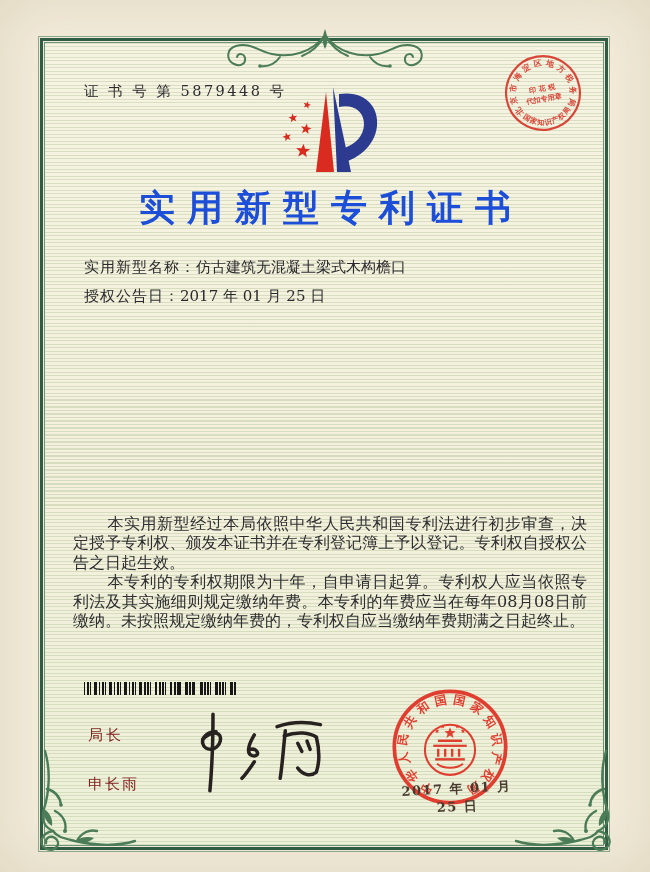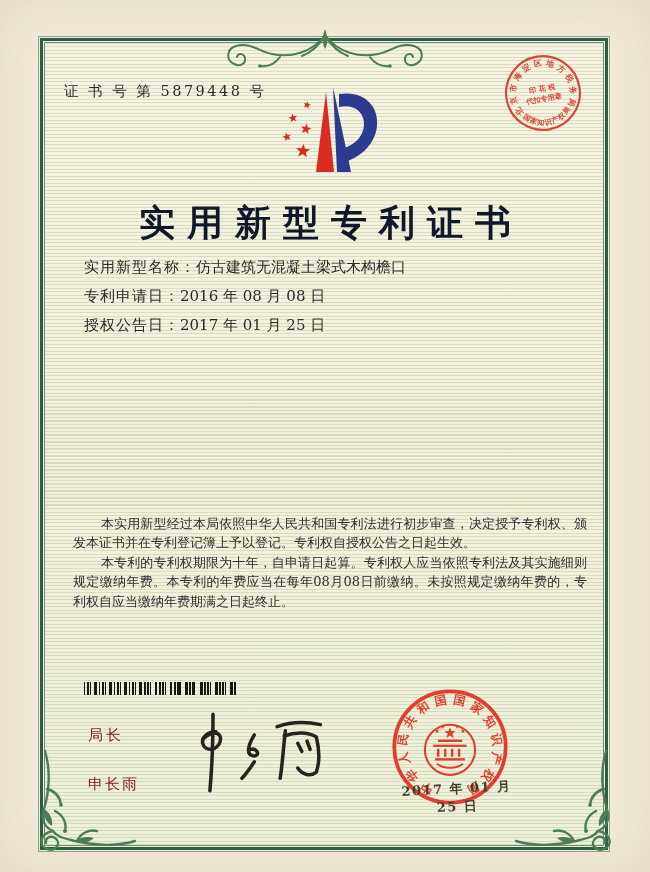--- a/index.html
+++ b/index.html
@@ -13,31 +13,31 @@
   .frame-inner{width:100%;height:100%;border:1px solid #6c9377;box-sizing:border-box;
     background:
       repeating-linear-gradient(0deg, rgba(146,178,120,.30) 0 1px, rgba(0,0,0,0) 1px 3.5px),
       linear-gradient(180deg,#f7f3e2 0%,#f4f0dd 55%,#eef0d9 100%);}
   
   .orn{position:absolute;pointer-events:none;}
   #orn-top{left:220px;top:27px;}
   #orn-bl{left:33px;top:749px;}
   #orn-br{left:514px;top:749px;transform:scaleX(-1);}
   
-  .cert-no{position:absolute;left:64px;top:82px;font-size:14.5px;letter-spacing:2.5px;color:#2b2b2d;}
+  .cert-no{position:absolute;left:84px;top:82px;font-size:14.5px;letter-spacing:2.5px;color:#2b2b2d;}
   .logo{position:absolute;left:276px;top:84px;}
   .tax-stamp{position:absolute;left:502px;top:52px;transform:rotate(-10deg);opacity:.92;}
-  .title{position:absolute;left:0;top:199px;width:650px;text-align:center;
-         font-size:36px;font-weight:600;letter-spacing:12px;text-indent:12px;color:#0f172a;}
+  .title{position:absolute;left:0;top:184px;width:650px;text-align:center;
+         font-size:36px;font-weight:600;letter-spacing:12px;text-indent:12px;color:#1d4ed8;}
   
   .fields{position:absolute;left:84px;top:258px;width:480px;}
   .field-row{height:29px;font-size:15px;color:#2a2a2c;}
   .field-row .lab{letter-spacing:1px;}
   
-  .paras{position:absolute;left:73px;top:514px;width:514px;font-size:13px;
+  .paras{position:absolute;left:73px;top:514px;width:514px;font-size:16px;
          line-height:19.4px;color:#2e2e30;text-align:justify;}
   .paras p{margin:0;text-indent:2.15em;}
   
   .barcode{position:absolute;left:84px;top:682px;width:152px;height:13px;
     background:repeating-linear-gradient(90deg,#171717 0 1.5px,transparent 1.5px 3px,
       #171717 3px 5.5px,transparent 5.5px 6.5px,#171717 6.5px 7.5px,transparent 7.5px 10.5px,
       #171717 10.5px 13.5px,transparent 13.5px 15px);}
   .director{position:absolute;left:88px;top:726px;font-size:15px;color:#7f1d1d;letter-spacing:3px;}
   .director .name{display:block;margin-top:30px;letter-spacing:2px;}
   .signature{position:absolute;left:182px;top:708px;}
@@ -146,23 +146,20 @@
       <text x="89.32592948268744" y="91.44820916962433" transform="rotate(-43 89.32592948268744 91.44820916962433)" text-anchor="middle" dominant-baseline="central" font-size="10.5" font-weight="600" fill="#d6382b">局</text>
     </svg>
 
   <div class="title">实用新型专利证书</div>
 
   <div class="fields">
     <div class="field-row">
       <span class="lab">实用新型名称：</span><span class="val">仿古建筑无混凝土梁式木构檐口</span>
     </div>
     <div class="field-row">
-      <span class="lab">专利申请日：</span><span class="val">2016 年 08 月 08 日</span>
-    </div>
-    <div class="field-row">
       <span class="lab">授权公告日：</span><span class="val">2017 年 01 月 25 日</span>
     </div>
   </div>
 
   <div class="paras">
     <p>本实用新型经过本局依照中华人民共和国专利法进行初步审查，决定授予专利权、颁发本证书并在专利登记簿上予以登记。专利权自授权公告之日起生效。</p>
     <p>本专利的专利权期限为十年，自申请日起算。专利权人应当依照专利法及其实施细则规定缴纳年费。本专利的年费应当在每年08月08日前缴纳。未按照规定缴纳年费的，专利权自应当缴纳年费期满之日起终止。</p>
   </div>
 
   <div class="barcode"></div>

